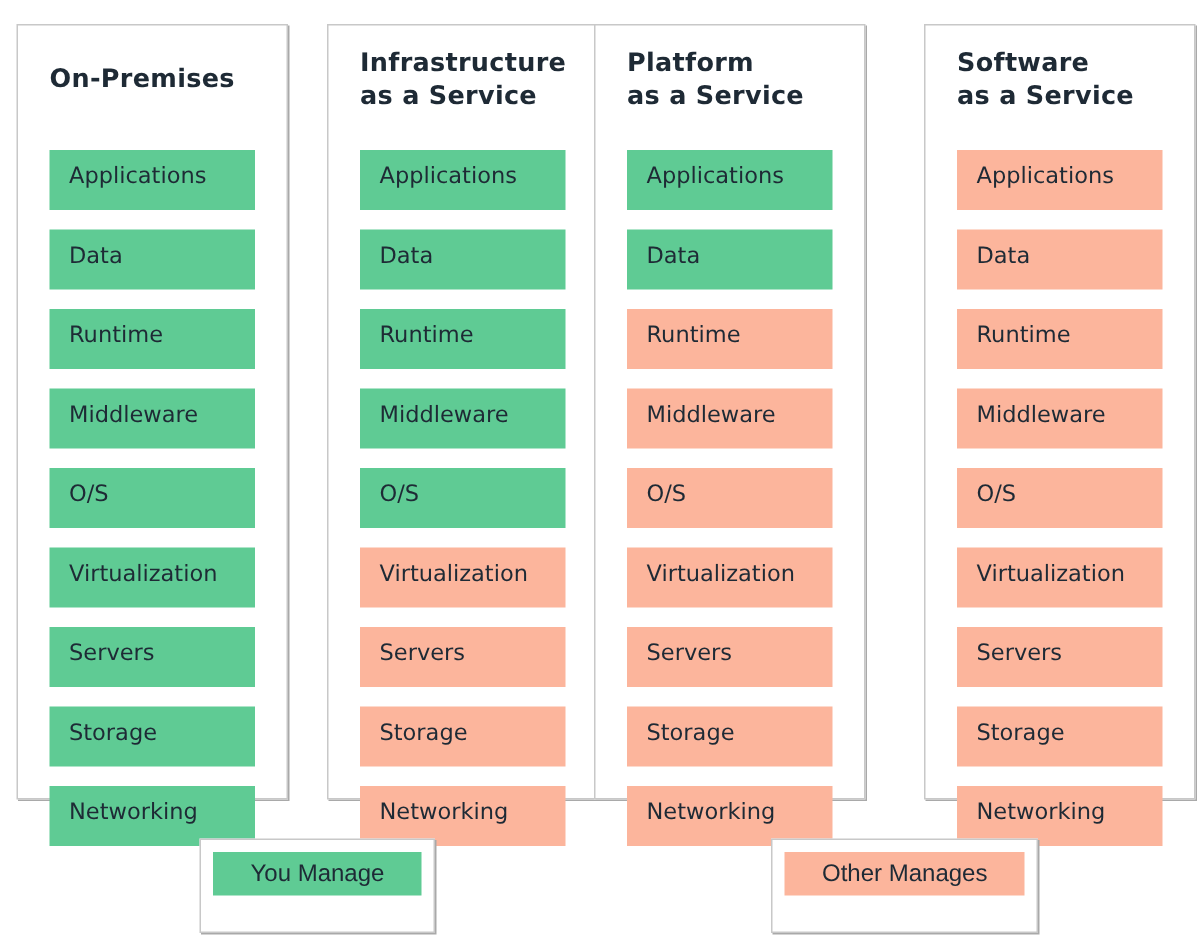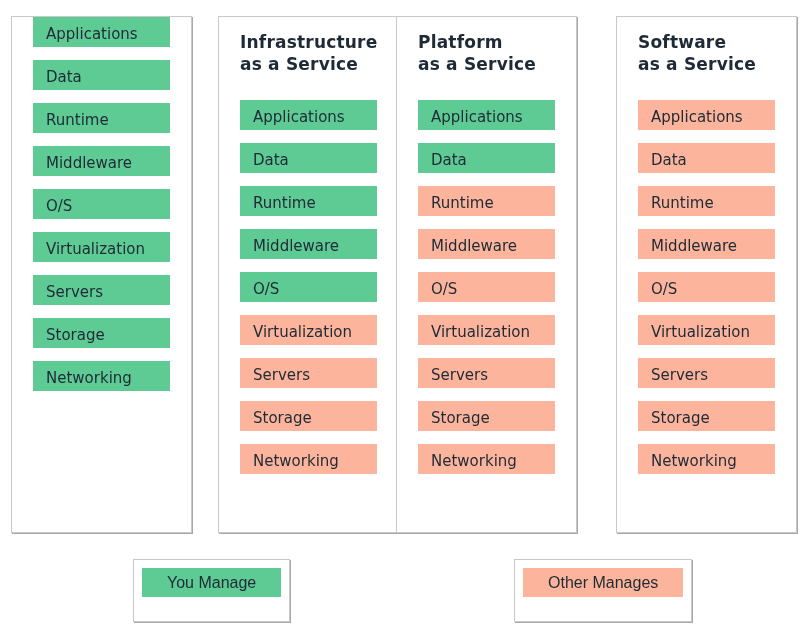--- a/index.html
+++ b/index.html
@@ -25,21 +25,21 @@
   .col-2{left:396px;}
   .col-3{left:616px;}
 
   .col-header{
     height:74px;margin-bottom:9px;
     display:flex;align-items:center;
     font-size:17px;font-weight:bold;line-height:1.28;
     white-space:pre-line;letter-spacing:0.2px;
   }
   .chip{
-    height:30px;line-height:35px;
+    height:40px;line-height:35px;
     padding-left:13px;margin-bottom:13px;
     font-size:15px;color:var(--text);
     overflow:hidden;white-space:nowrap;
   }
   .chip:last-child{margin-bottom:16px;}
   .chip[data-managed="you"]{background:var(--green);}
   .chip[data-managed="other"]{background:var(--salmon);}
 
   .legend-box{
     position:absolute;top:559px;
@@ -55,20 +55,21 @@
     font-family:"Liberation Sans",sans-serif;
     font-size:16px;text-align:center;
   }
 </style>
 </head>
 <body>
 
 <div class="canvas">
 
   <div class="column col-0">
+    <div class="col-header">On-Premises</div>
     <div class="chip" data-managed="you">Applications</div>
     <div class="chip" data-managed="you">Data</div>
     <div class="chip" data-managed="you">Runtime</div>
     <div class="chip" data-managed="you">Middleware</div>
     <div class="chip" data-managed="you">O/S</div>
     <div class="chip" data-managed="you">Virtualization</div>
     <div class="chip" data-managed="you">Servers</div>
     <div class="chip" data-managed="you">Storage</div>
     <div class="chip" data-managed="you">Networking</div>
   </div>

